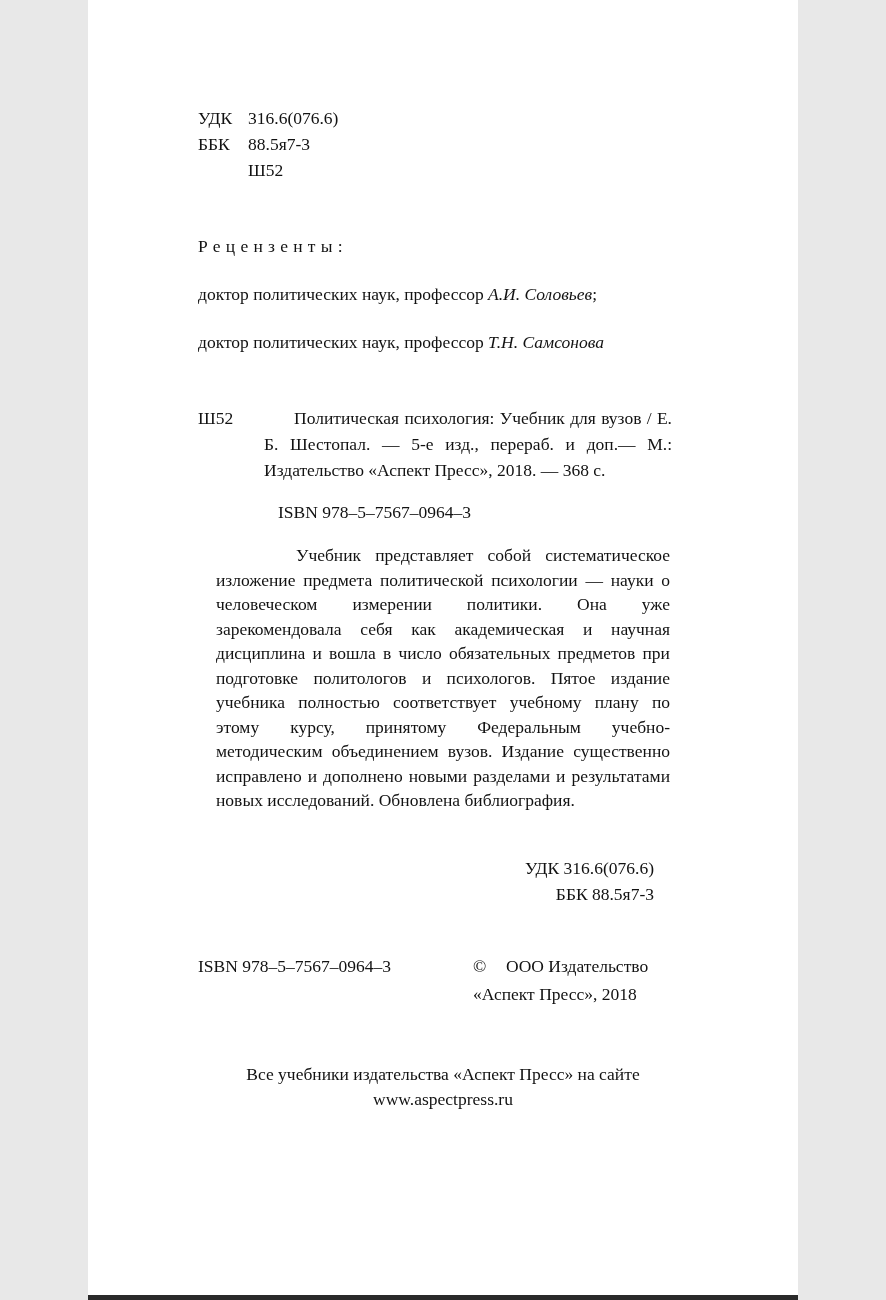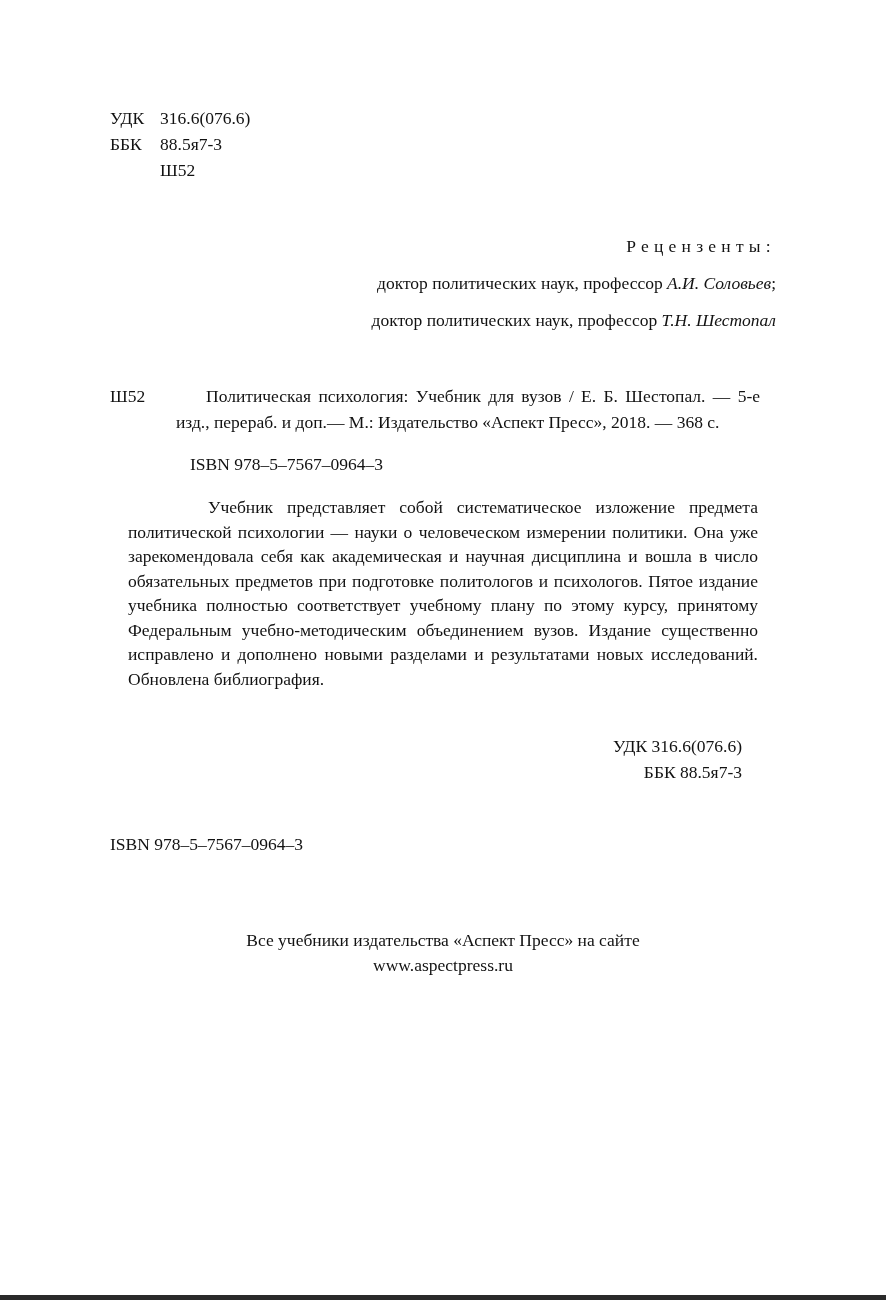--- a/index.html
+++ b/index.html
@@ -1,21 +1,21 @@
 <!DOCTYPE html>
 <html><head>
 <meta charset="utf-8">
 <style>
   html, body {
     margin: 0;
     padding: 0;
     background: #e8e8e8;
   }
   .page {
-    width: 886px;
+    width: 710px;
     height: 1300px;
     margin: 0 auto;
     background: #ffffff;
     position: relative;
     box-sizing: border-box;
     padding: 105px 110px 0 110px;
     font-family: "Liberation Serif", "DejaVu Serif", serif;
     font-size: 17.5px;
     line-height: 26px;
     color: #121212;
@@ -30,28 +30,28 @@
     height: 5px;
     background: #2a2a2a;
   }
   .index-row { line-height: 26px; }
   .index-label {
     display: inline-block;
     width: 50px;
   }
   .reviewers {
     margin-top: 50px;
-    text-align: right;
+    text-align: left;
     font-family: Liberation Serif, serif;
   }
   .reviewers-heading {
     letter-spacing: 0.30em;
     margin-bottom: 7px;
   }
-  .reviewer-line { margin-top: 11px; }
+  .reviewer-line { margin-top: 22px; }
   .reviewer-line em { font-style: italic; }
   .book-block { margin-top: 50px; }
   .author-name {
     font-weight: bold;
     margin-left: 50px;
   }
   .catalog-body {
     position: relative;
     margin-left: 50px;
   }
@@ -85,21 +85,21 @@
   }
   .isbn-bottom {
     flex: 0 0 auto;
     width: 275px;
   }
   .copyright-symbol {
     display: inline-block;
     width: 33px;
   }
   .footer {
-    margin-top: 70px;
+    margin-top: 54px;
     text-align: center;
     line-height: 25px;
   }
   .footer-url { font-weight: normal; }
 </style>
 </head>
 <body>
 
 <div class="page">
 
@@ -114,41 +114,44 @@
       <span class="index-label"></span><span>Ш52</span>
     </div>
   </div>
 
   <div class="reviewers">
     <div class="reviewers-heading">Рецензенты:</div>
     <div class="reviewer-line">
       <span>доктор политических наук, профессор </span><em>А.И. Соловьев</em><span>;</span>
     </div>
     <div class="reviewer-line">
-      <span>доктор политических наук, профессор </span><em>Т.Н. Шестопал</em><span></span>
+      <span>доктор политических наук, профессор </span><em>Т.Н. Самсонова</em><span></span>
     </div>
   </div>
 
   <div class="book-block">
     <div class="catalog-body">
       <span class="catalog-code">Ш52</span>
       <p class="catalog-text">Политическая психология: Учебник для вузов / Е. Б. Шестопал. — 5-е изд., перераб. и доп.— М.: Издательство «Аспект Пресс», 2018. — 368 с.</p>
     </div>
     <div class="isbn-line">ISBN 978–5–7567–0964–3</div>
     <p class="annotation">Учебник представляет собой систематическое изложение предмета политической психологии — науки о человеческом измерении политики. Она уже зарекомендовала себя как академическая и научная дисциплина и вошла в число обязательных предметов при подготовке политологов и психологов. Пятое издание учебника полностью соответствует учебному плану по этому курсу, принятому Федеральным учебно-методическим объединением вузов. Издание существенно исправлено и дополнено новыми разделами и результатами новых исследований. Обновлена библиография.</p>
   </div>
 
   <div class="right-index">
     <div>УДК 316.6(076.6)</div>
     <div>ББК 88.5я7-3</div>
   </div>
 
   <div class="copyright-row">
     <div class="isbn-bottom">ISBN 978–5–7567–0964–3</div>
     <div class="copyright-col">
+      <div class="copyright-line">
+        <span class="copyright-symbol">©</span><span>ООО Издательство «Аспект Пресс», 2018</span>
+      </div>
     </div>
   </div>
 
   <div class="footer">
     <div>Все учебники издательства «Аспект Пресс» на сайте</div>
     <div class="footer-url">www.aspectpress.ru</div>
   </div>
 
 </div>
 

